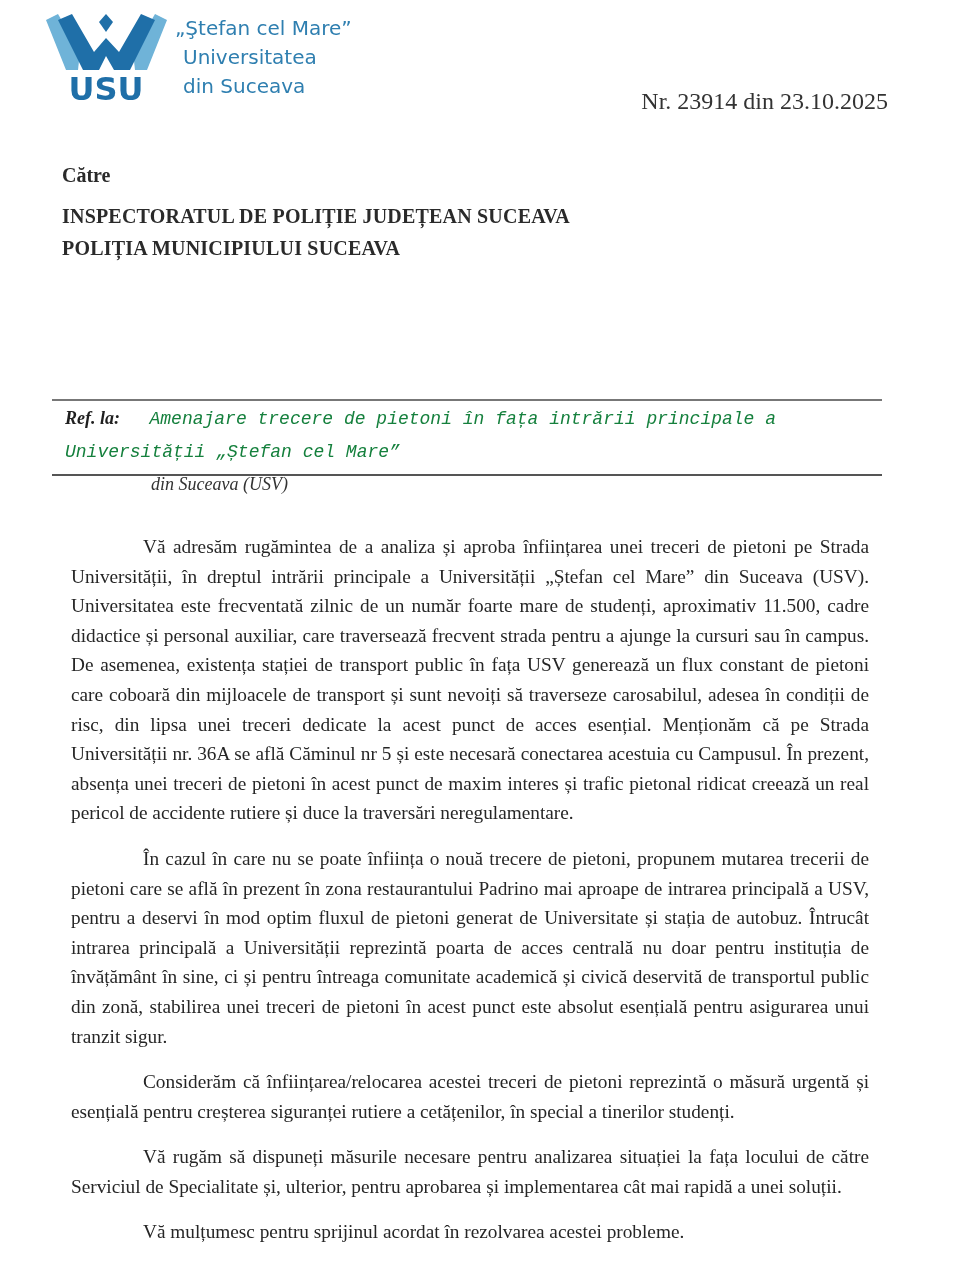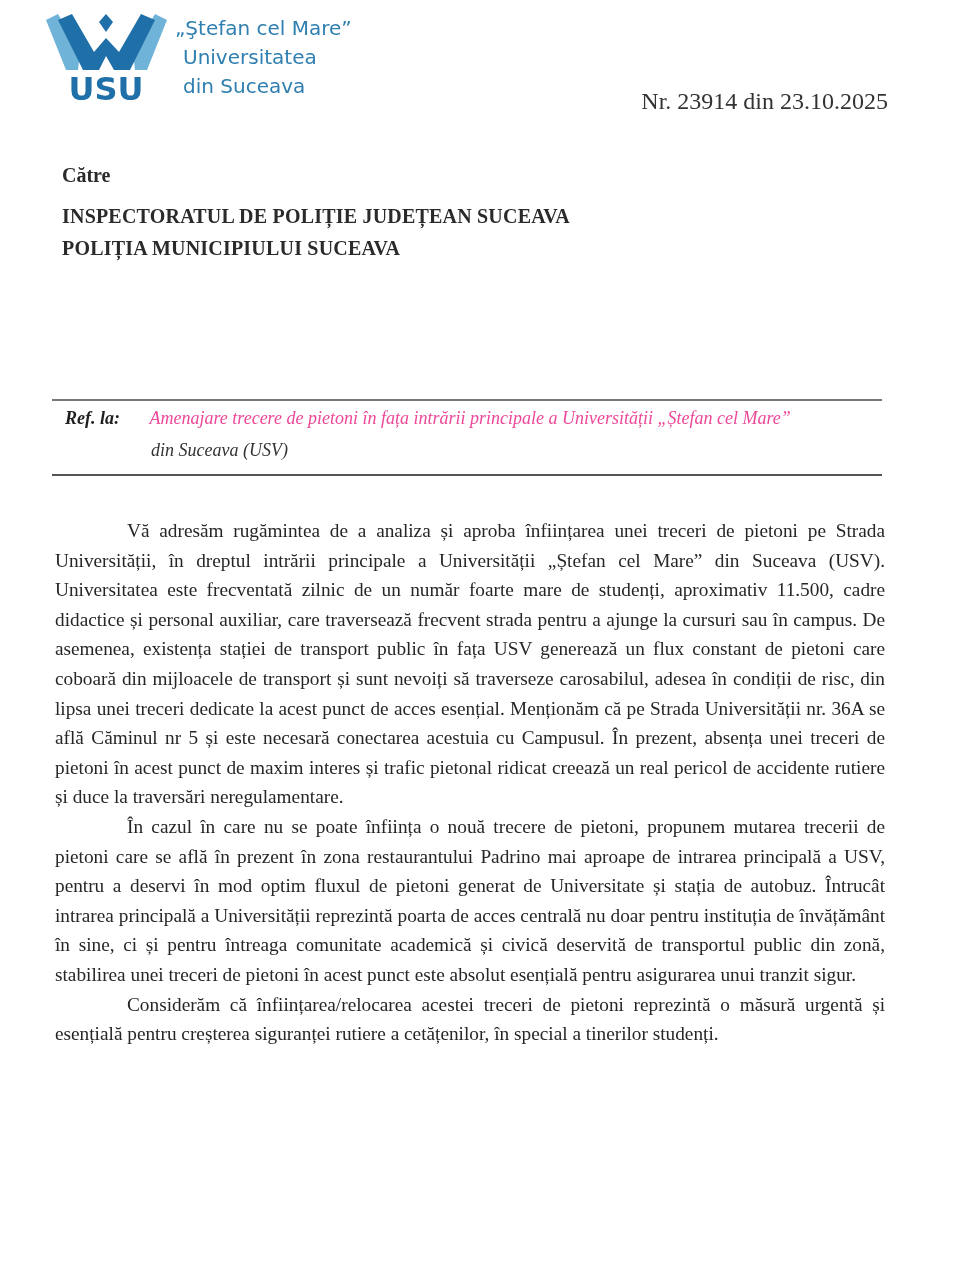--- a/index.html
+++ b/index.html
@@ -10,24 +10,24 @@
               font-family: "DejaVu Sans", "Liberation Sans", sans-serif; font-size: 20px; line-height: 29px; }
   .uni-name div { white-space: nowrap; }
   .docno { position: absolute; right: 72px; top: 88px; font-size: 24px; color: #333; }
   .catre { position: absolute; left: 62px; top: 164px; font-size: 20px; font-weight: bold; color: #2a2a2a; }
   .recipients { position: absolute; left: 62px; top: 200px; font-size: 20px; font-weight: bold; line-height: 32px; color: #2a2a2a; letter-spacing: 0.2px; }
   .rule { position: absolute; left: 52px; width: 830px; height: 2px; background: #777; }
   .rule.top { top: 399px; }
   .rule.bot { top: 474px; background: #555; }
   .ref { position: absolute; left: 65px; top: 402px; width: 820px; font-size: 18px; line-height: 32px; }
   .ref .lbl { font-weight: bold; display: inline-block; width: 80px; font-style: italic; }
-  .ref .subj { font-style: italic; font-family: Liberation Serif, serif; color: #ec4899; }
+  .ref .subj { font-style: italic; font-family: Liberation Mono, monospace; color: #15803d; }
   .ref .cont { padding-left: 86px; font-style: italic; color: #333; }
   .body { position: absolute; left: 55px; top: 516px; width: 830px; font-size: 19.3px; line-height: 29.6px; text-align: justify; color: #262626; }
-  .body p { margin: 0; text-indent: 72px; }
+  .body p { margin: 16px; text-indent: 72px; }
 </style>
 </head>
 <body>
 
 <div class="logo">
   <svg width="125" height="95" viewBox="0 0 125 95">
 
     <polygon points="2,12 14,6 36,44 34,62 22,62" fill="#6fb3d8"></polygon>
     <polygon points="123,12 111,6 89,44 91,62 103,62" fill="#6fb3d8"></polygon>
 
@@ -59,13 +59,15 @@
     <span class="subj">Amenajare trecere de pietoni în fața intrării principale a Universității „Ștefan cel Mare”</span>
   </div>
   <div class="cont">din Suceava (USV)</div>
 </div>
 <div class="rule bot"></div>
 
 <div class="body">
   <p>Vă adresăm rugămintea de a analiza și aproba înființarea unei treceri de pietoni pe Strada Universității, în dreptul intrării principale a Universității „Ștefan cel Mare” din Suceava (USV). Universitatea este frecventată zilnic de un număr foarte mare de studenți, aproximativ 11.500, cadre didactice și personal auxiliar, care traversează frecvent strada pentru a ajunge la cursuri sau în campus. De asemenea, existența stației de transport public în fața USV generează un flux constant de pietoni care coboară din mijloacele de transport și sunt nevoiți să traverseze carosabilul, adesea în condiții de risc, din lipsa unei treceri dedicate la acest punct de acces esențial. Menționăm că pe Strada Universității nr. 36A se află Căminul nr 5 și este necesară conectarea acestuia cu Campusul. În prezent, absența unei treceri de pietoni în acest punct de maxim interes și trafic pietonal ridicat creează un real pericol de accidente rutiere și duce la traversări neregulamentare.</p>
   <p>În cazul în care nu se poate înființa o nouă trecere de pietoni, propunem mutarea trecerii de pietoni care se află în prezent în zona restaurantului Padrino mai aproape de intrarea principală a USV, pentru a deservi în mod optim fluxul de pietoni generat de Universitate și stația de autobuz. Întrucât intrarea principală a Universității reprezintă poarta de acces centrală nu doar pentru instituția de învățământ în sine, ci și pentru întreaga comunitate academică și civică deservită de transportul public din zonă, stabilirea unei treceri de pietoni în acest punct este absolut esențială pentru asigurarea unui tranzit sigur.</p>
   <p>Considerăm că înființarea/relocarea acestei treceri de pietoni reprezintă o măsură urgentă și esențială pentru creșterea siguranței rutiere a cetățenilor, în special a tinerilor studenți.</p>
+  <p>Vă rugăm să dispuneți măsurile necesare pentru analizarea situației la fața locului de către Serviciul de Specialitate și, ulterior, pentru aprobarea și implementarea cât mai rapidă a unei soluții.</p>
+  <p>Vă mulțumesc pentru sprijinul acordat în rezolvarea acestei probleme.</p>
 </div>
 
 </body></html>

